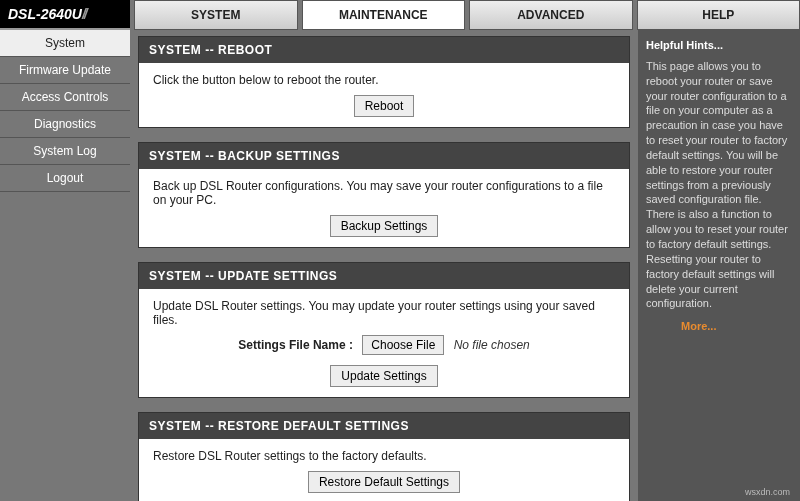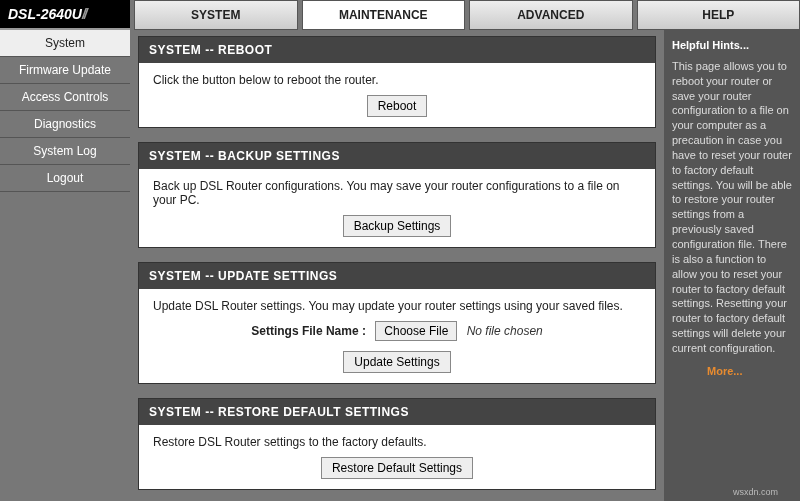--- a/index.html
+++ b/index.html
@@ -27,25 +27,25 @@
 .panel-bd { padding: 10px 14px; font-size: 12px; color: #222; }
 .panel-bd p { margin-bottom: 8px; }
 .note { color: #d00; }
 .btn-row { text-align: center; margin-top: 6px; }
 button.sys { font-size: 12px; padding: 3px 10px; background: #eee; border: 1px solid #888; cursor: pointer; }
 .file-row { text-align: center; margin: 6px 0 10px; }
 .file-label { font-weight: bold; margin-right: 6px; }
 .file-btn { font-size: 12px; padding: 2px 8px; background: #eee; border: 1px solid #888; cursor: pointer; }
 .file-status { margin-left: 6px; color: #333; font-style: italic; }
 
-.hints { width: 136px; background: #555; color: #ddd; font-size: 11px; padding: 8px 8px; line-height: 1.35; }
+.hints { width: 162px; background: #555; color: #ddd; font-size: 11px; padding: 8px 8px; line-height: 1.35; }
 .hints-hd { color: #fff; font-weight: bold; margin-bottom: 6px; }
 .hints-more { color: #e88b2f; font-weight: bold; cursor: pointer; display: inline-block; margin-top: 8px; margin-left: 35px; }
 
-.watermark { position: fixed; right: 22px; bottom: 4px; font-size: 9px; color: #bbb; }
+.watermark { position: fixed; right: 10px; bottom: 4px; font-size: 9px; color: #bbb; }
 </style>
 </head>
 <body>
 
 <div class="wrap">
   <div class="left-col">
     <div class="logo-box">
       <span>DSL-2640U</span><span class="logo-slash">//</span>
     </div>
     <div class="side-item active">System</div>

